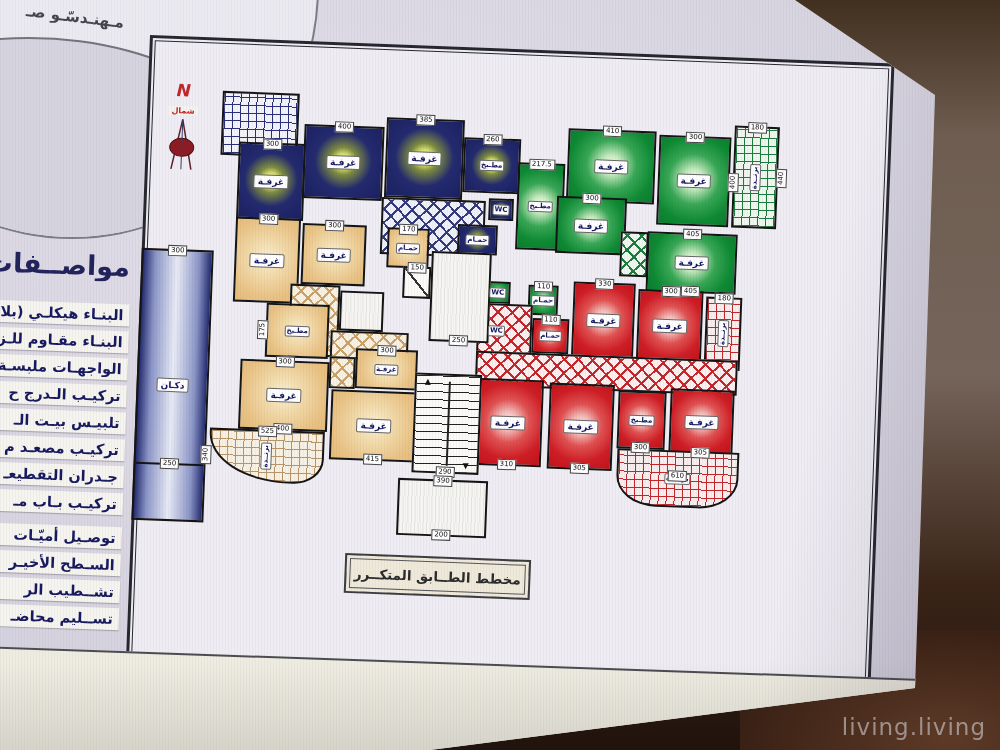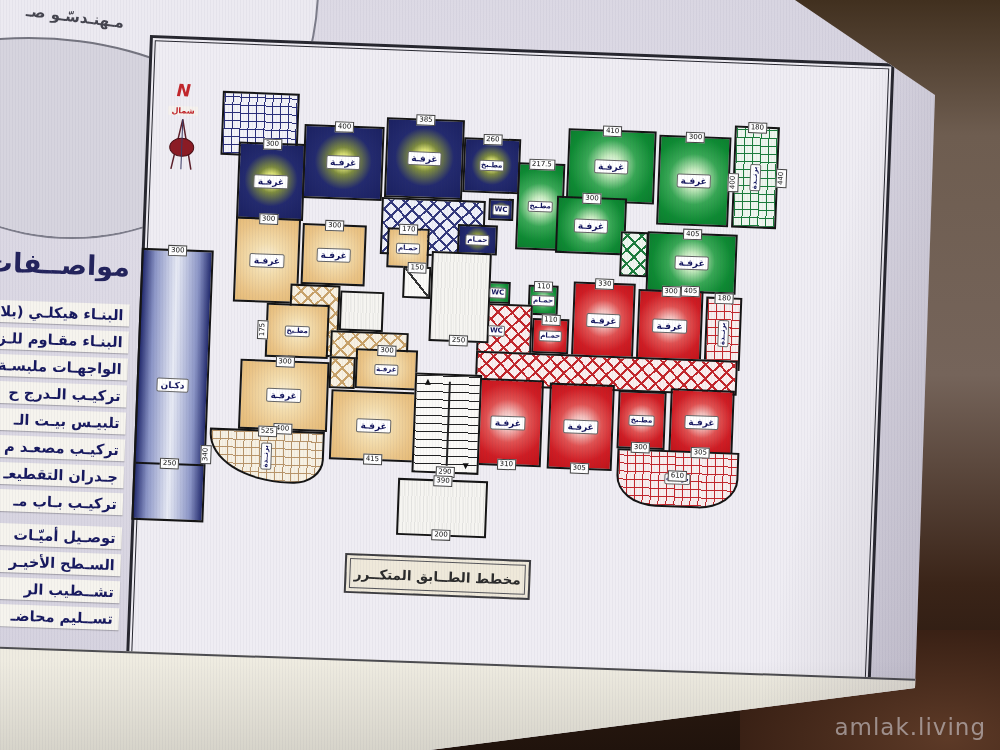--- a/index.html
+++ b/index.html
@@ -309,13 +309,13 @@
 
     <div class="title-box">
       <span>مخطط الطــابق المتكــرر</span>
     </div>
   </div>
 
   <div class="poster-bottom tx"></div>
   <div class="poster-shade tx"></div>
 </div>
 
-<div class="watermark">amlak.living</div>
+<div class="watermark">living.living</div>
 
 </body></html>

